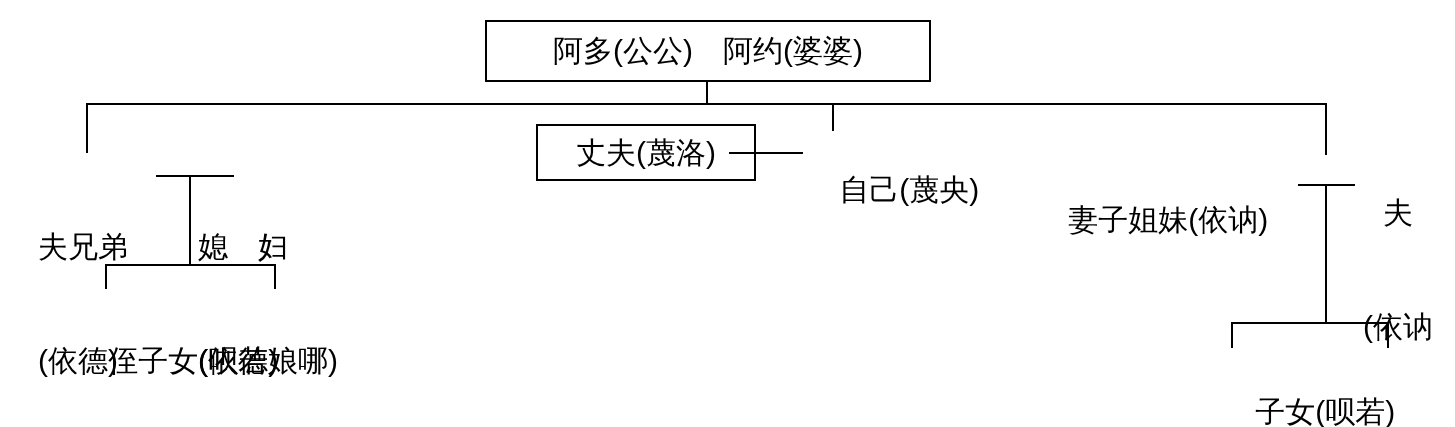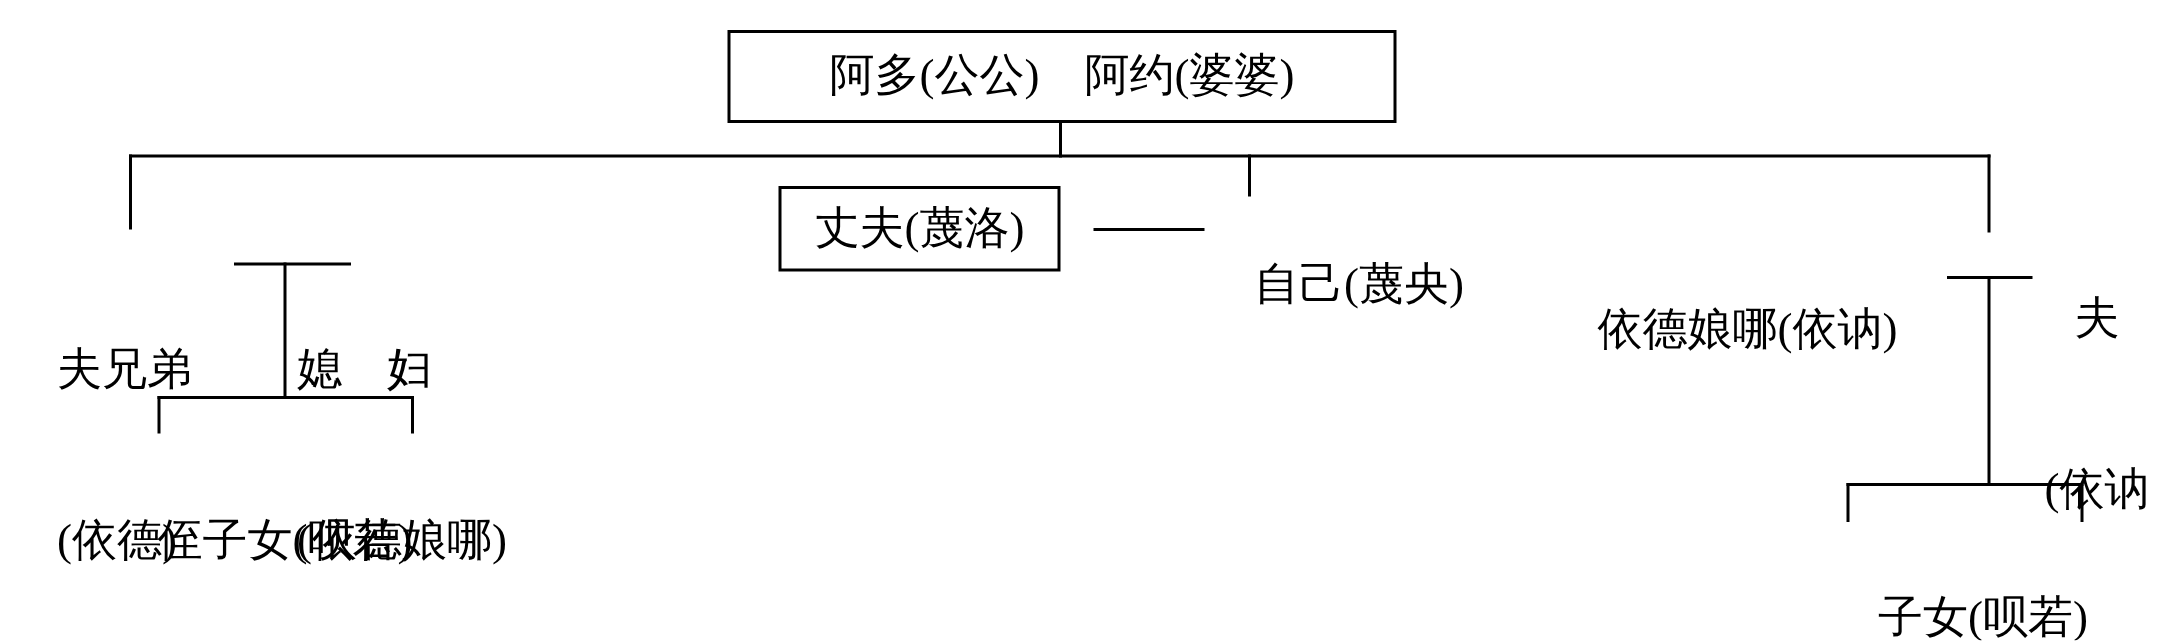--- a/index.html
+++ b/index.html
@@ -5,21 +5,21 @@
   html, body {
     margin: 0;
     padding: 0;
     background: #ffffff;
   }
   #diagram {
     position: relative;
     width: 1455px;
     height: 427px;
     background: #ffffff;
-    font-family: Liberation Serif, serif;
+    font-family: Liberation Sans, sans-serif;
     color: #000000;
     overflow: hidden;
   }
   .node {
     position: absolute;
     font-size: 30px;
     line-height: 38px;
     white-space: pre;
     color: #000;
   }
@@ -59,21 +59,21 @@
   <div class="line-v" style="left:706px; top:82px; height:23px;"></div>
 
   <div class="line-h" style="left:86px; top:103px; width:1241px;"></div>
 
   <div class="line-v" style="left:86px; top:103px; height:50px;"></div>
 
   <div class="line-v" style="left:832px; top:103px; height:28px;"></div>
 
   <div class="line-v" style="left:1325px; top:103px; height:52px;"></div>
 
-  <div class="boxed" style="left:519px; top:124px; width:188px; height:57px;">
+  <div class="boxed" style="left:536px; top:124px; width:220px; height:57px;">
     <span>丈夫(蔑洛)</span>
   </div>
 
   <div class="line-h" style="left:729px; top:152px; width:74px;"></div>
 
   <div class="node" style="left:806px; top:133px;">
     <span>自己(蔑央)</span>
   </div>
 
   <div class="node" style="left:38px; top:152px; text-align:left;">
@@ -92,21 +92,21 @@
 
   <div class="line-h" style="left:105px; top:264px; width:171px;"></div>
   <div class="line-v" style="left:105px; top:264px; height:25px;"></div>
   <div class="line-v" style="left:274px; top:264px; height:25px;"></div>
 
   <div class="node" style="left:75px; top:304px;">
     <span>侄子女(呗若)</span>
   </div>
 
   <div class="node" style="left:1035px; top:163px;">
-    <span>依德娘哪(依讷)</span>
+    <span>妻子姐妹(依讷)</span>
   </div>
 
   <div class="line-h" style="left:1298px; top:184px; width:57px;"></div>
 
   <div class="node ctr" style="left:1345px; top:118px; width:106px;">
     <div>夫</div>
     <div>(依讷</div>
     
   </div>
 

